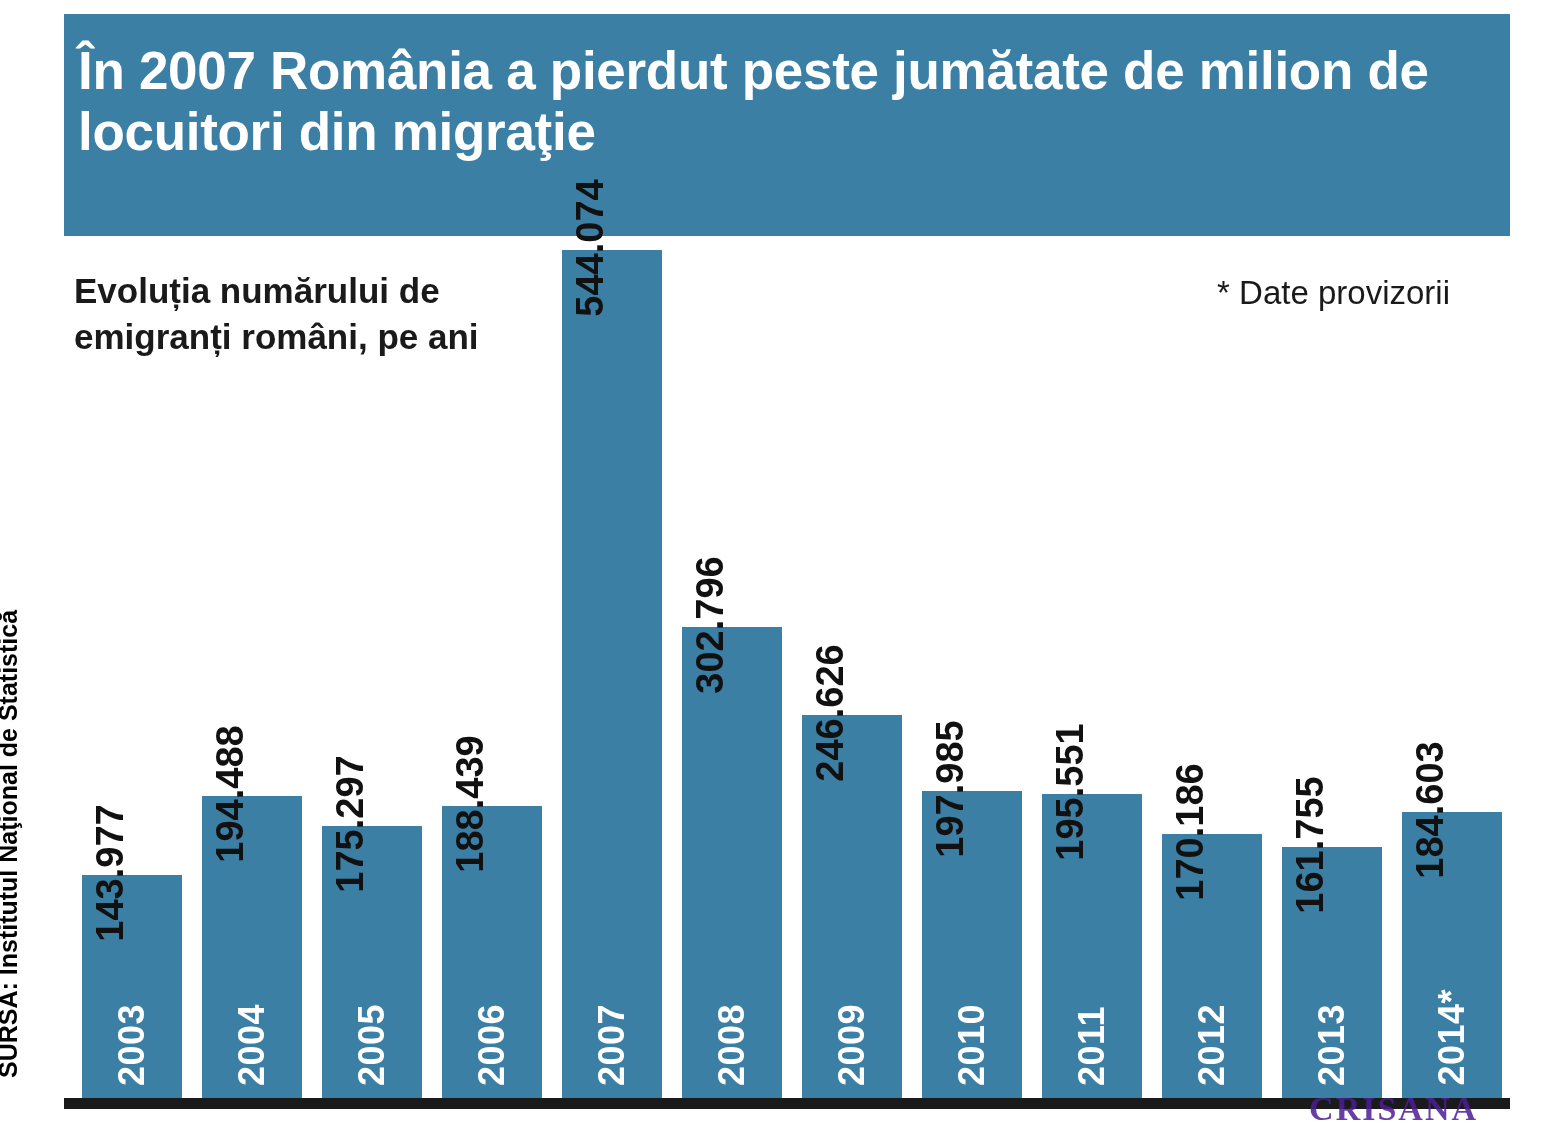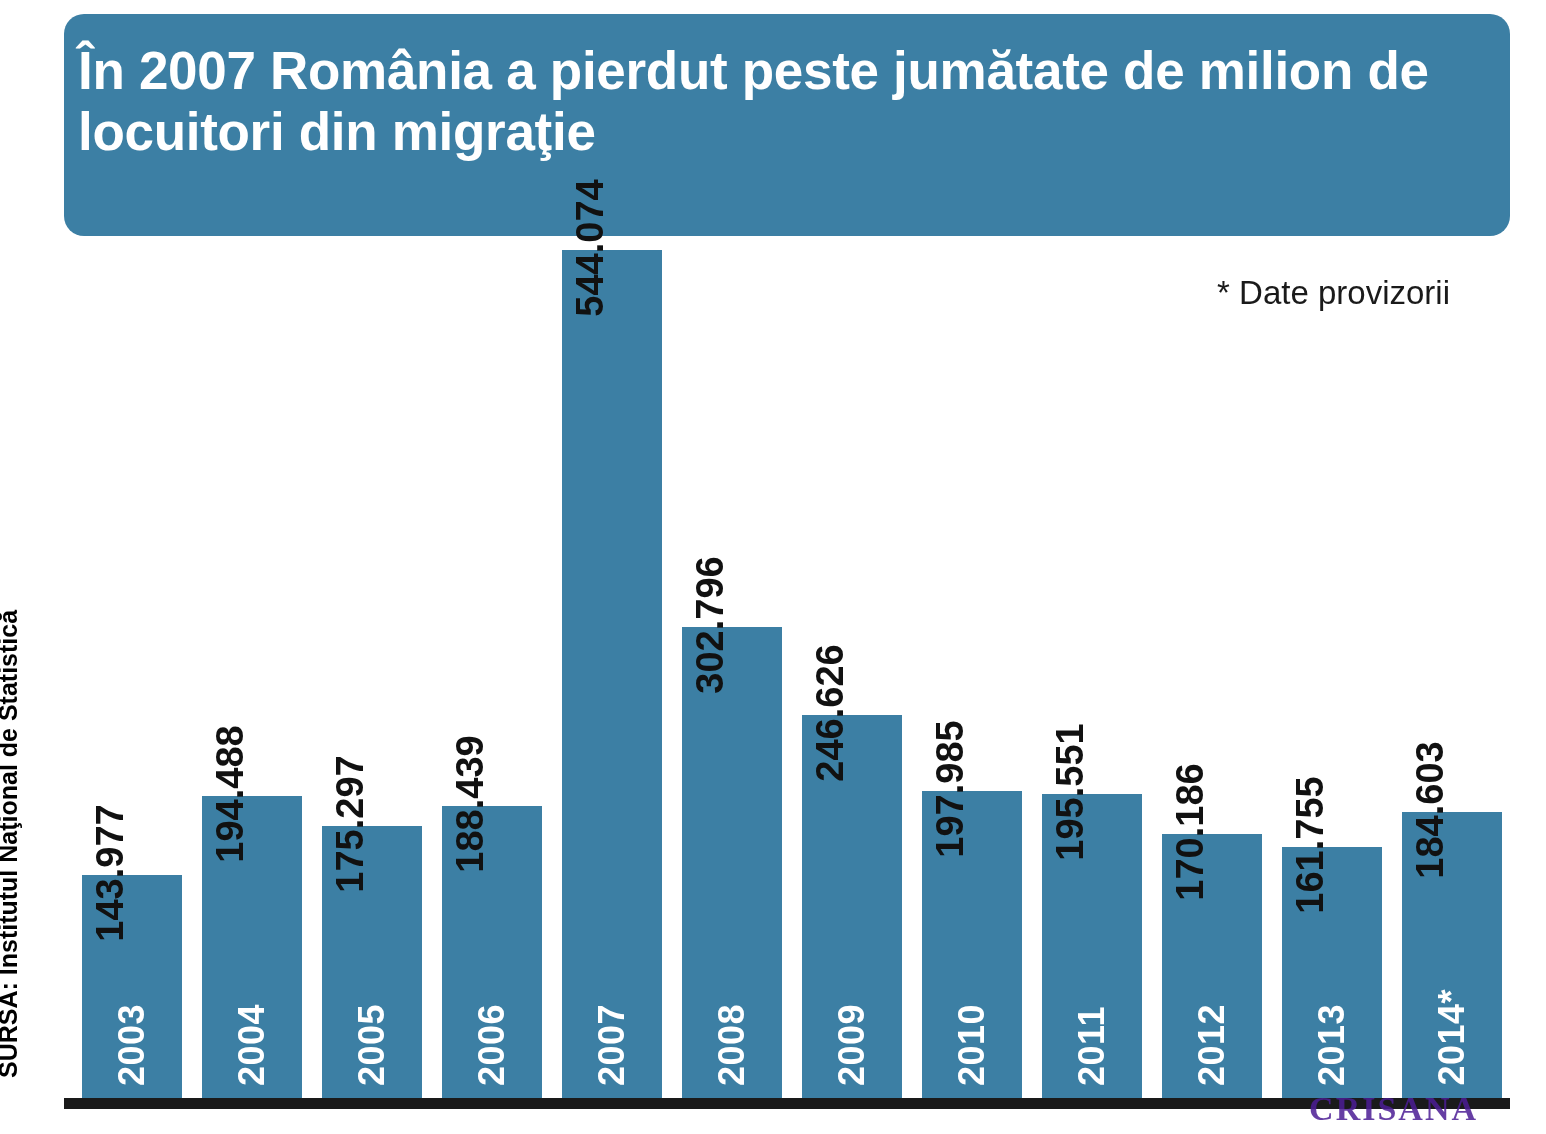--- a/index.html
+++ b/index.html
@@ -25,21 +25,20 @@
   
   .title-banner {
     position: absolute;
     left: 64px;
     top: 14px;
     width: 1446px;
     height: 222px;
     background: #3c7fa4;
     box-sizing: border-box;
     padding: 26px 30px 0 14px;
-    border-radius: 20px;
   }
   .title-text {
     color: #ffffff;
     font-size: 53px;
     font-weight: bold;
     line-height: 1.16;
     letter-spacing: -0.3px;
     font-family: "Liberation Sans", sans-serif;
   }
 
@@ -176,20 +175,21 @@
 </style>
 </head>
 <body>
 
 <div id="page">
 
   <div class="title-banner">
     <div class="title-text">În 2007 România a pierdut peste jumătate de milion de locuitori din migraţie</div>
   </div>
 
+  <div class="subtitle">Evoluția numărului de emigranți români, pe ani</div>
 
   <div class="note">* Date provizorii</div>
 
   <div class="source">
     <span class="source-inner">SURSA: Institutul Naţional de Statistică</span>
   </div>
 
   <div id="plot">
     <div class="bars" id="bars">
         <div class="bar-slot" style="width: 120px;">

